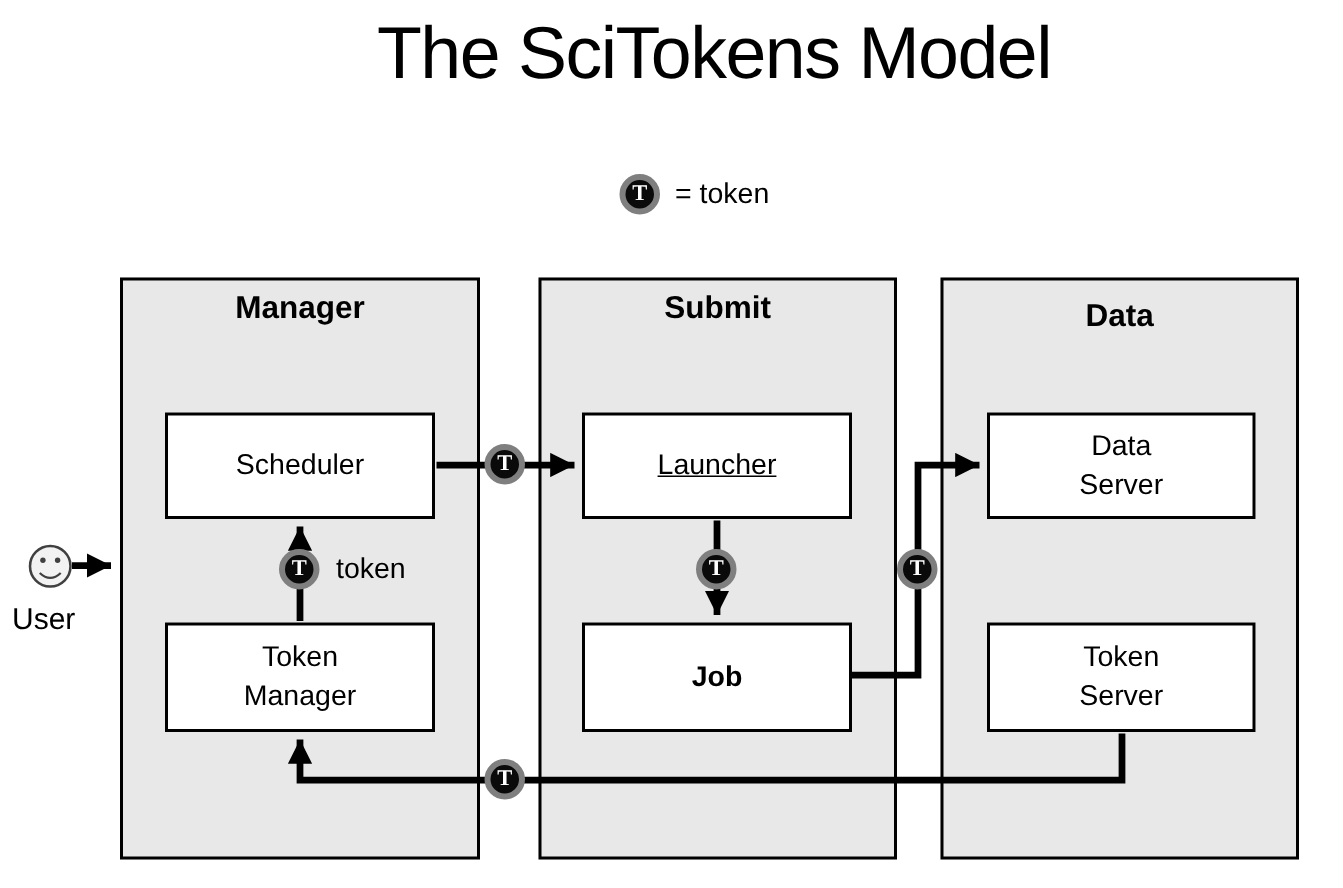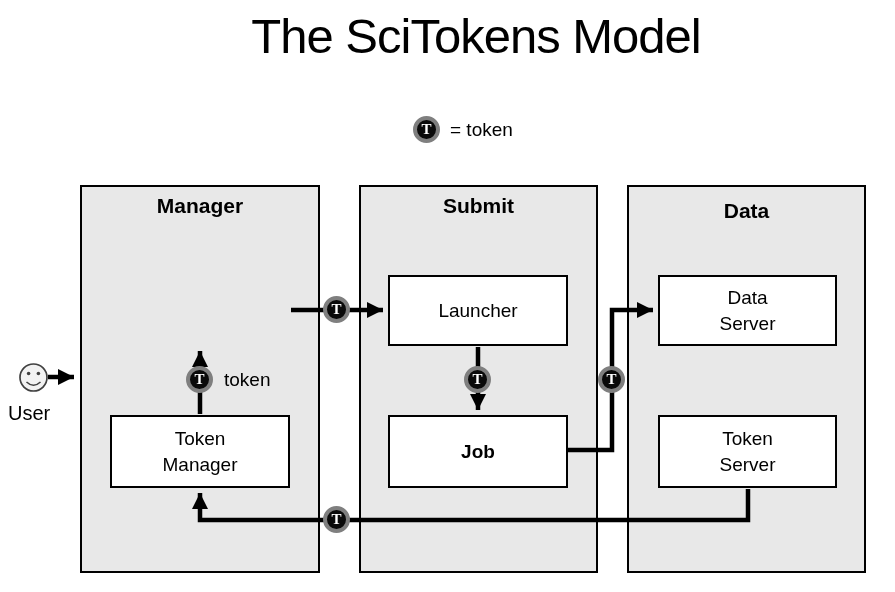--- a/index.html
+++ b/index.html
@@ -22,21 +22,21 @@
     position:absolute;top:7px;left:0;width:100%;text-align:center;
     font-size:21px;font-weight:bold;
   }
   .panel-data .panel-header{top:12px;}
   .node{
     position:absolute;background:#ffffff;border:2px solid #000;
     box-sizing:border-box;display:flex;align-items:center;justify-content:center;
     text-align:center;font-size:19px;line-height:1.35;white-space:pre-line;
   }
   .node-scheduler{left:110px;top:275px;width:180px;height:71px;}
-  .node-launcher {left:388px;top:275px;width:180px;height:71px;}
+  .node-launcher {left:388px;top:275px;width:180px;height:71px;text-decoration:underline;}
   .node-dataserver{left:658px;top:275px;width:179px;height:71px;}
   .node-tokenmanager{left:110px;top:415px;width:180px;height:73px;}
   .node-job{left:388px;top:415px;width:180px;height:73px;font-weight:bold;}
   .node-tokenserver{left:658px;top:415px;width:179px;height:73px;}
   .arrows{position:absolute;left:0;top:0;width:895px;height:592px;pointer-events:none;}
   .token{
     position:absolute;width:19px;height:19px;border-radius:50%;
     background:#0a0a0a;border:4px solid #7f7f7f;color:#fff;
     display:flex;align-items:center;justify-content:center;
     font-family:"Liberation Serif",serif;font-weight:bold;font-size:15px;line-height:1;
@@ -61,20 +61,21 @@
   <div class="panel panel-submit">
     <div class="panel-header">Manager</div>
   </div>
   <div class="panel panel-execute">
     <div class="panel-header">Submit</div>
   </div>
   <div class="panel panel-data">
     <div class="panel-header">Data</div>
   </div>
 
+  <div class="node node-scheduler">Scheduler</div>
   <div class="node node-tokenmanager">Token
 Manager</div>
   <div class="node node-launcher">Launcher</div>
   <div class="node node-job">Job</div>
   <div class="node node-dataserver">Data
 Server</div>
   <div class="node node-tokenserver">Token
 Server</div>
 
   <svg class="arrows" viewBox="0 0 895 592" xmlns="http://www.w3.org/2000/svg">

